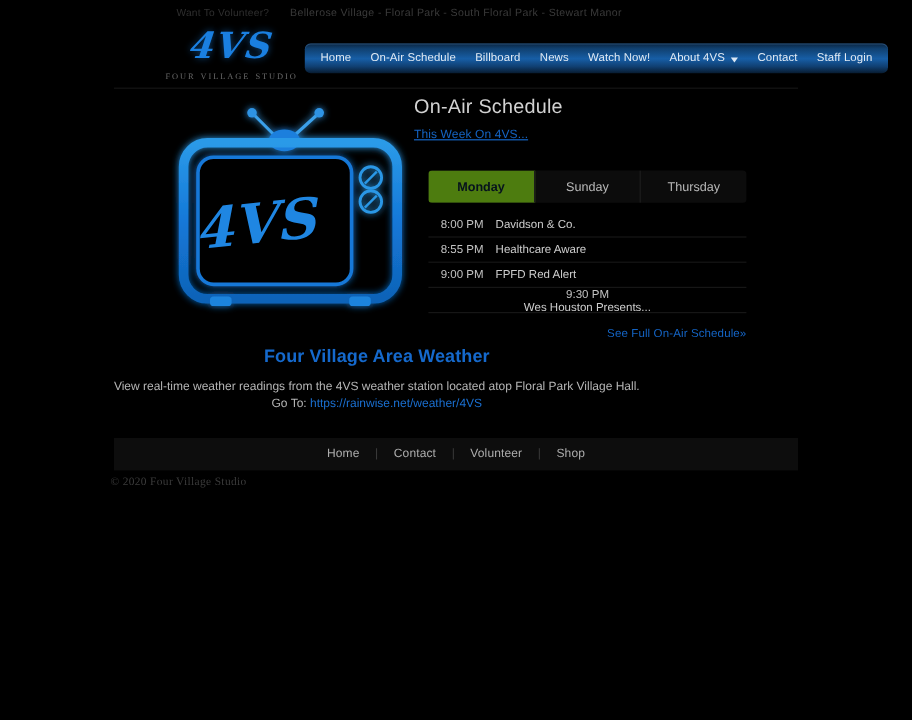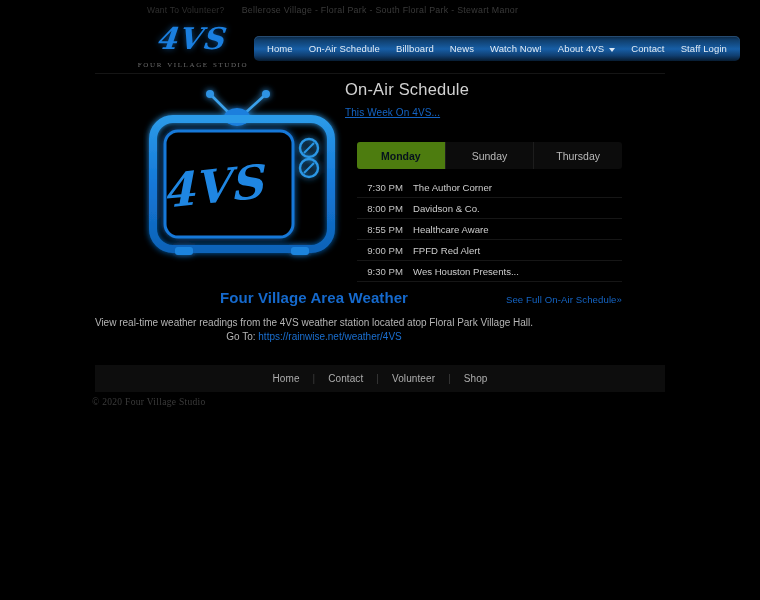--- a/index.html
+++ b/index.html
@@ -206,21 +206,21 @@
     width: 265px;
   }
   .sched-row {
     display: flex;
     align-items: center;
     height: 21px;
     border-bottom: 1px solid #161616;
     font-size: 9.6px;
     color: #c8c8c8;
   }
-  .sched-row:last-of-type { border-bottom: 1px solid #161616; }
+  .sched-row:last-of-type { border-bottom: 1px solid #161616; flex-direction: column; }
   .sched-time {
     width: 56px;
     text-align: right;
     padding-right: 10px;
     color: #c2c2c2;
   }
   .sched-show { color: #cdcdcd; }
 
   .sched-more {
     text-align: right;
@@ -391,24 +391,20 @@
           <div class="tab">
             <span>Sunday</span>
           </div>
           <div class="tab">
             <span>Thursday</span>
           </div>
         </div>
 
       <div class="sched-list" id="schedule-rows">
           <div class="sched-row">
-            <div class="sched-time">7:30 PM</div>
-            <div class="sched-show">The Author Corner</div>
-          </div>
-          <div class="sched-row">
             <div class="sched-time">8:00 PM</div>
             <div class="sched-show">Davidson &amp; Co.</div>
           </div>
           <div class="sched-row">
             <div class="sched-time">8:55 PM</div>
             <div class="sched-show">Healthcare Aware</div>
           </div>
           <div class="sched-row">
             <div class="sched-time">9:00 PM</div>
             <div class="sched-show">FPFD Red Alert</div>

